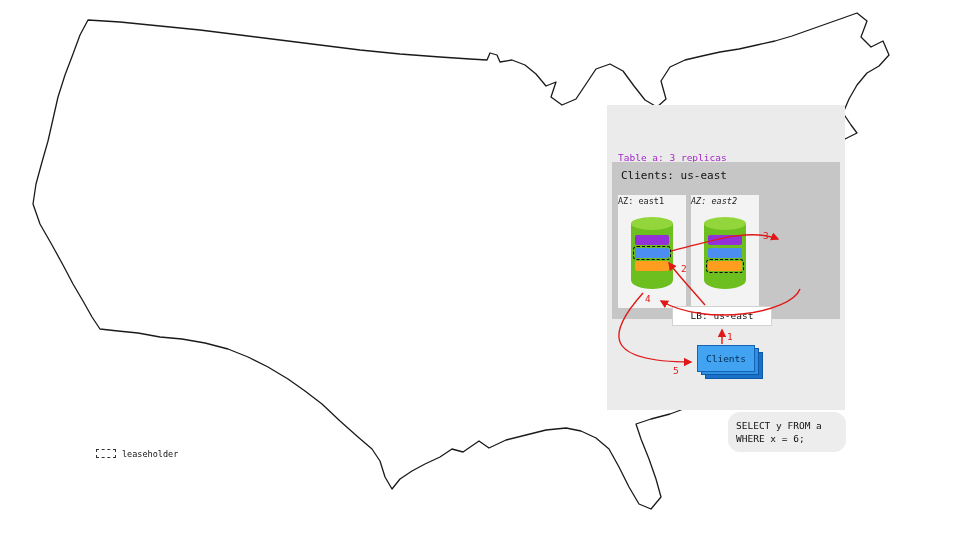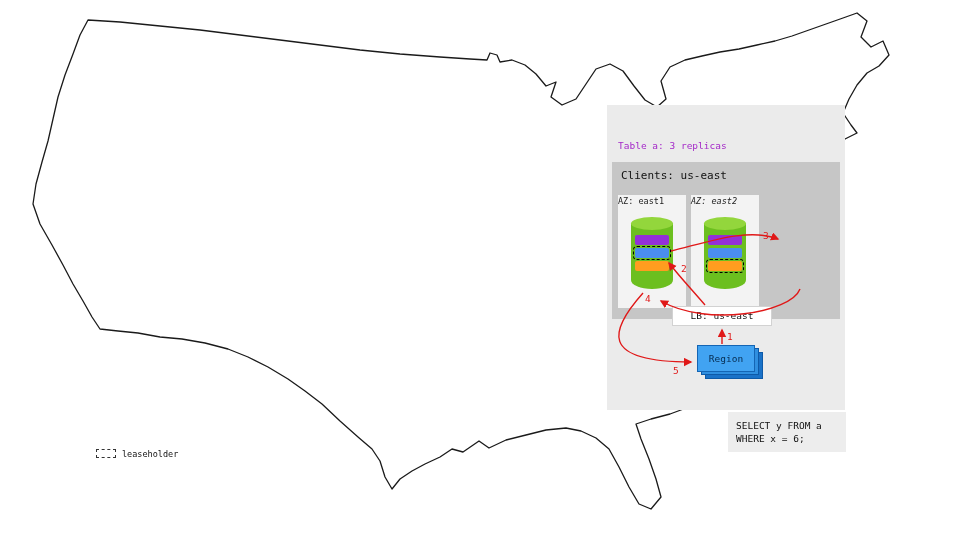--- a/index.html
+++ b/index.html
@@ -9,21 +9,21 @@
     font-family:"DejaVu Sans Mono","Liberation Mono",monospace;
     position:relative; overflow:hidden;
   }
   #stage { position:absolute; left:0; top:0; width:960px; height:540px; }
   svg { display:block; }
   #map-svg { position:absolute; left:0; top:0; }
 
   
   .panel { position:absolute; left:607px; top:105px; width:238px; height:305px; background:#ebebeb; }
   .legend { position:absolute; left:11px; top:8px; font-size:9.5px; line-height:13px; white-space:pre; }
-  .legend .l-ta { color:#a428c8; }
+  .legend .l-ta { color:#a428c8;margin-top:12px; }
   .legend .l-ia { color:#3f7fe8; }
   .legend .l-tb { color:#f09a10; }
 
   .region { position:absolute; left:5px; top:57px; width:228px; height:157px; background:#c6c6c6; }
   .region-title { position:absolute; left:9px; top:7px; font-size:11px; color:#111; }
 
   .az { position:absolute; top:33px; width:68px; height:113px; background:#f3f3f3; }
   .az1 { left:6px; } .az2 { left:79px;font-style:italic; } .az3 { left:152px; }
   .az-label { text-align:left; font-size:8.5px; padding-top:1px; color:#222; }
 
@@ -42,21 +42,21 @@
             text-align:center; line-height:18px; }
 
   .clients { position:absolute; left:697px; top:345px; width:58px; height:27px; }
   .clients .layer { position:absolute; width:58px; height:27px; border:1px solid #0e5aa8; }
   .clients .l2 { left:8px; top:7px; background:#1a72c8; }
   .clients .l1 { left:4px; top:3px; background:#2f8fe0; }
   .clients .front { left:0; top:0; background:#41a3f2; border:1px solid #1465b4;
                     text-align:center; line-height:25px; font-size:9.5px; color:#062c50; }
 
   .sql { position:absolute; left:728px; top:412px; width:118px; height:40px; background:#ededed;
-         font-size:9.5px; line-height:13px; padding:7px 0 0 8px; color:#111; }
+         font-size:9.5px; line-height:13px; padding:7px 0 0 8px; color:#111;border-radius:12px; }
 
   .lease-key { position:absolute; left:96px; top:449px; display:flex; align-items:flex-start; gap:6px; }
   .lease-key .swatch { width:20px; height:9px; border:1.5px dashed #333; background:transparent; }
   .lease-key .txt { font-size:8.5px; color:#111; }
 
   #arrows { position:absolute; left:0; top:0; pointer-events:none; }
 </style>
 </head>
 <body>
 
@@ -108,21 +108,21 @@
       </div>
 
     </div>
   </div>
 
   <div class="lb-box">LB: us-east</div>
 
   <div class="clients">
     <div class="layer l2"></div>
     <div class="layer l1"></div>
-    <div class="layer front">Region</div>
+    <div class="layer front">Clients</div>
   </div>
 
   <div class="sql">
     <div>SELECT y FROM a</div>
     <div>WHERE x = 6;</div>
   </div>
 
   <div class="lease-key">
     <span class="swatch"></span>
     <span class="txt">leaseholder</span>

